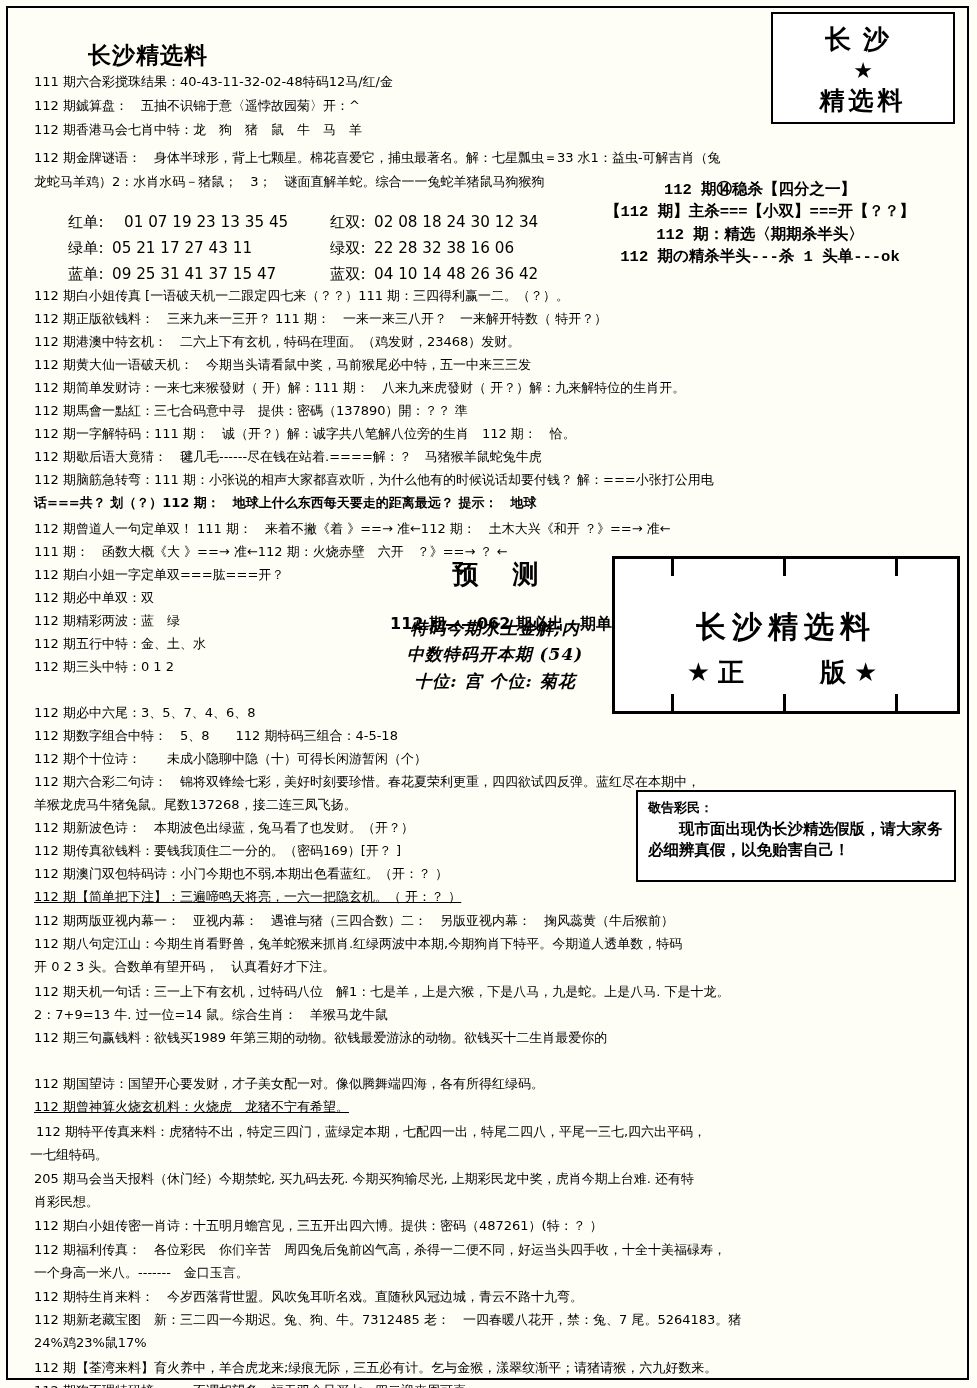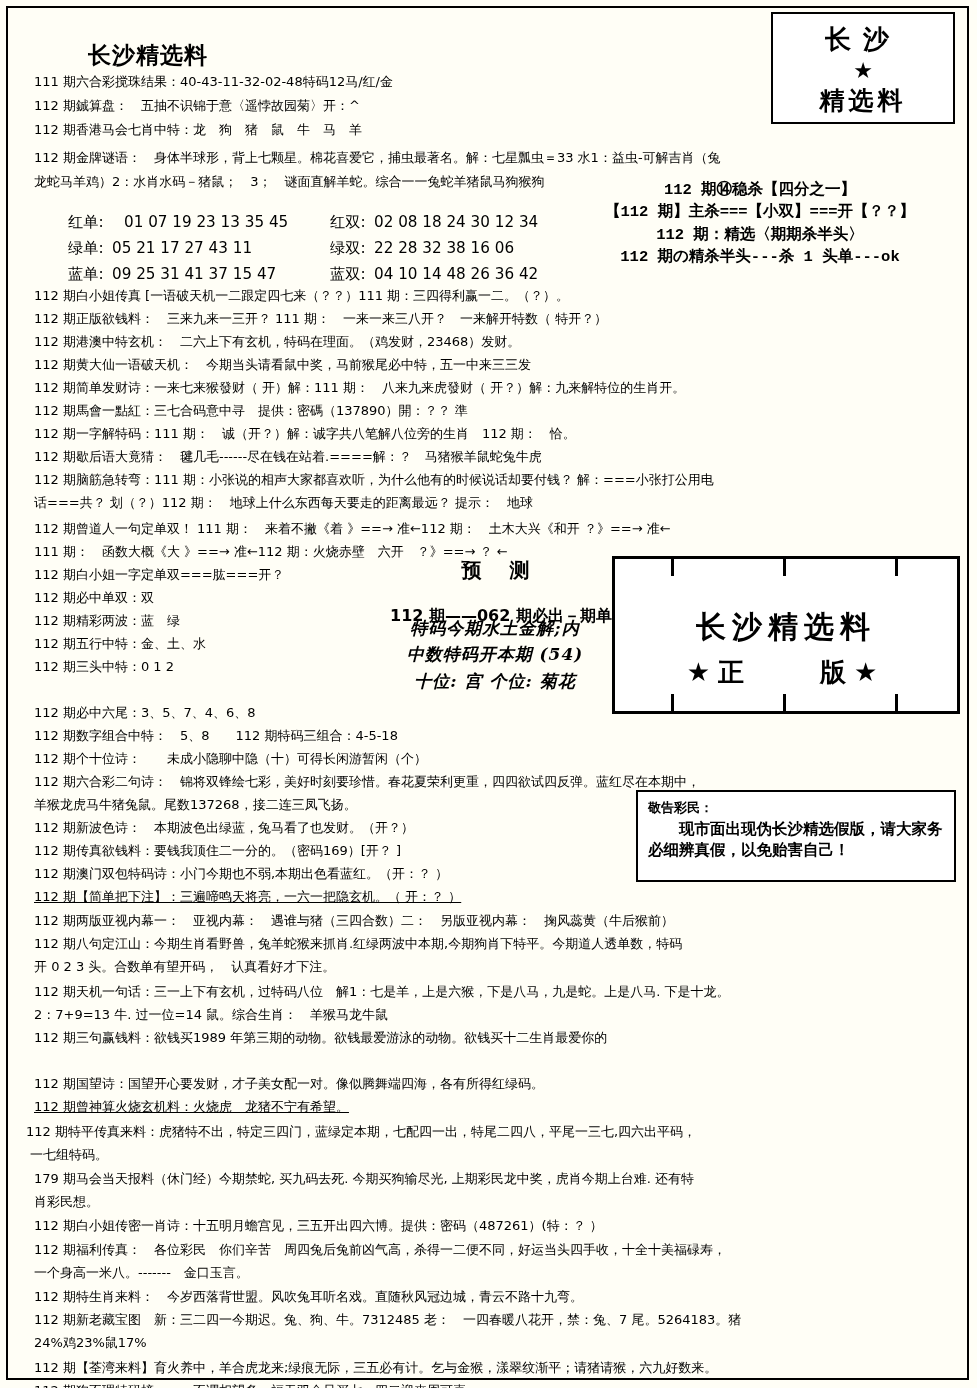--- a/index.html
+++ b/index.html
@@ -25,21 +25,21 @@
   .u{text-decoration:underline;}
 
   
   .numblk{position:absolute;font-size:15.2px;line-height:1.55;white-space:pre;}
 
   
   .promo1{position:absolute;left:565px;top:179px;width:390px;text-align:center;font-size:15.5px;font-weight:bold;line-height:1.45;font-family:Liberation Mono, monospace;}
 
   
   .pred{position:absolute;left:390px;top:557px;width:215px;text-align:center;}
-  .pred .t{font-size:20px;font-weight:bold;letter-spacing:4px;}
+  .pred .t{font-size:26px;font-weight:bold;letter-spacing:4px;}
   .pred .l2{font-size:16px;font-weight:bold;margin-top:22px;white-space:nowrap;}
   .hand{position:absolute;left:370px;top:615px;width:250px;font-family:"DejaVu Serif","Liberation Serif",serif;
         font-size:17px;font-weight:bold;font-style:italic;line-height:1.55;text-align:center;letter-spacing:1px;}
 
   
   .bigbox{position:absolute;left:612px;top:556px;width:342px;height:152px;border:3px solid #000;background:#fff;}
   .bigbox .tick{position:absolute;width:3px;height:18px;background:#000;top:-1px;}
   .bigbox .tickb{position:absolute;width:3px;height:18px;background:#000;bottom:-1px;}
   .bigbox .t1{position:absolute;top:48px;left:0;width:342px;text-align:center;font-size:30px;font-weight:bold;letter-spacing:6px;}
   .bigbox .t2{position:absolute;top:96px;left:0;width:342px;text-align:center;font-size:26px;font-weight:bold;letter-spacing:8px;}
@@ -91,21 +91,21 @@
 
   <div class="line" style="left:34px;top:288px;">112 期白小姐传真 [一语破天机一二跟定四七来（？？）111 期：三四得利赢一二。（？）。</div>
   <div class="line" style="left:34px;top:311px;">112 期正版欲钱料：　三来九来一三开？ 111 期：　一来一来三八开？　一来解开特数（ 特开？）</div>
   <div class="line" style="left:34px;top:334px;">112 期港澳中特玄机：　二六上下有玄机，特码在理面。（鸡发财，23468）发财。</div>
   <div class="line" style="left:34px;top:357px;">112 期黄大仙一语破天机：　今期当头请看鼠中奖，马前猴尾必中特，五一中来三三发</div>
   <div class="line" style="left:34px;top:380px;">112 期简单发财诗：一来七来猴發财（ 开）解：111 期：　八来九来虎發财（ 开？）解：九来解特位的生肖开。</div>
   <div class="line" style="left:34px;top:403px;">112 期馬會一點紅：三七合码意中寻　提供：密碼（137890）開：？？ 準</div>
   <div class="line" style="left:34px;top:426px;">112 期一字解特码：111 期：　诚（开？）解：诚字共八笔解八位旁的生肖　112 期：　恰。</div>
   <div class="line" style="left:34px;top:449px;">112 期歇后语大竟猜：　毽几毛------尽在钱在站着.====解：？　马猪猴羊鼠蛇兔牛虎</div>
   <div class="line" style="left:34px;top:472px;">112 期脑筋急转弯：111 期：小张说的相声大家都喜欢听，为什么他有的时候说话却要付钱？ 解：===小张打公用电</div>
-  <div class="line" style="left:34px;top:495px;">话===共？ 划（？）112 期：　地球上什么东西每天要走的距离最远？ 提示：　地球</div>
+  <div class="line" style="left:34px;top:495px;font-weight:bold;">话===共？ 划（？）112 期：　地球上什么东西每天要走的距离最远？ 提示：　地球</div>
   <div class="line" style="left:34px;top:521px;">112 期曾道人一句定单双！ 111 期：　来着不撇《着 》==→ 准←112 期：　土木大兴《和开 ？》==→ 准←</div>
   <div class="line" style="left:34px;top:544px;">111 期：　函数大概《大 》==→ 准←112 期：火烧赤壁　六开　？》==→ ？ ←</div>
   <div class="line" style="left:34px;top:567px;">112 期白小姐一字定单双===肱===开？</div>
   <div class="line" style="left:34px;top:590px;">112 期必中单双：双</div>
   <div class="line" style="left:34px;top:613px;">112 期精彩两波：蓝　绿</div>
   <div class="line" style="left:34px;top:636px;">112 期五行中特：金、土、水</div>
   <div class="line" style="left:34px;top:659px;">112 期三头中特：0 1 2</div>
   <div class="line" style="left:34px;top:705px;">112 期必中六尾：3、5、7、4、6、8</div>
   <div class="line" style="left:34px;top:728px;">112 期数字组合中特：　5、8　　112 期特码三组合：4-5-18</div>
   <div class="line" style="left:34px;top:751px;">112 期个十位诗：　　未成小隐聊中隐（十）可得长闲游暂闲（个）</div>
@@ -116,23 +116,23 @@
   <div class="line" style="left:34px;top:866px;">112 期澳门双包特码诗：小门今期也不弱,本期出色看蓝红。（开：？ ）</div>
   <div class="line u" style="left:34px;top:889px;">112 期【简单把下注】：三遍啼鸣天将亮，一六一把隐玄机。（ 开：？ ）</div>
   <div class="line" style="left:34px;top:913px;">112 期两版亚视内幕一：　亚视内幕：　遇谁与猪（三四合数）二：　另版亚视内幕：　掬风蕊黄（牛后猴前）</div>
   <div class="line" style="left:34px;top:936px;">112 期八句定江山：今期生肖看野兽，兔羊蛇猴来抓肖.红绿两波中本期,今期狗肖下特平。今期道人透单数，特码</div>
   <div class="line" style="left:34px;top:959px;">开 0 2 3 头。合数单有望开码，　认真看好才下注。</div>
   <div class="line" style="left:34px;top:984px;">112 期天机一句话：三一上下有玄机，过特码八位　解1：七是羊，上是六猴，下是八马，九是蛇。上是八马. 下是十龙。</div>
   <div class="line" style="left:34px;top:1007px;">2：7+9=13 牛. 过一位=14 鼠。综合生肖：　羊猴马龙牛鼠</div>
   <div class="line" style="left:34px;top:1030px;">112 期三句赢钱料：欲钱买1989 年第三期的动物。欲钱最爱游泳的动物。欲钱买十二生肖最爱你的</div>
   <div class="line" style="left:34px;top:1076px;">112 期国望诗：国望开心要发财，才子美女配一对。像似腾舞端四海，各有所得红绿码。</div>
   <div class="line u" style="left:34px;top:1099px;">112 期曾神算火烧玄机料：火烧虎　龙猪不宁有希望。</div>
-  <div class="line" style="left:26px;top:1124px;">112 期特平传真来料：虎猪特不出，特定三四门，蓝绿定本期，七配四一出，特尾二四八，平尾一三七,四六出平码，</div>
+  <div class="line" style="left:36px;top:1124px;">112 期特平传真来料：虎猪特不出，特定三四门，蓝绿定本期，七配四一出，特尾二四八，平尾一三七,四六出平码，</div>
   <div class="line" style="left:30px;top:1147px;">一七组特码。</div>
-  <div class="line" style="left:34px;top:1171px;">179 期马会当天报料（休门经）今期禁蛇, 买九码去死. 今期买狗输尽光, 上期彩民龙中奖，虎肖今期上台难. 还有特</div>
+  <div class="line" style="left:34px;top:1171px;">205 期马会当天报料（休门经）今期禁蛇, 买九码去死. 今期买狗输尽光, 上期彩民龙中奖，虎肖今期上台难. 还有特</div>
   <div class="line" style="left:34px;top:1194px;">肖彩民想。</div>
   <div class="line" style="left:34px;top:1218px;">112 期白小姐传密一肖诗：十五明月蟾宫见，三五开出四六博。提供：密码（487261）(特：？ ）</div>
   <div class="line" style="left:34px;top:1242px;">112 期福利传真：　各位彩民　你们辛苦　周四兔后兔前凶气高，杀得一二便不同，好运当头四手收，十全十美福碌寿，</div>
   <div class="line" style="left:34px;top:1265px;">一个身高一米八。-------　金口玉言。</div>
   <div class="line" style="left:34px;top:1289px;">112 期特生肖来料：　今岁西落背世盟。风吹兔耳听名戏。直随秋风冠边城，青云不路十九弯。</div>
   <div class="line" style="left:34px;top:1312px;">112 期新老藏宝图　新：三二四一今期迟。兔、狗、牛。7312485 老：　一四春暖八花开，禁：兔、7 尾。5264183。猪</div>
   <div class="line" style="left:34px;top:1335px;">24%鸡23%鼠17%</div>
   <div class="line" style="left:34px;top:1360px;">112 期【荃湾来料】育火养中，羊合虎龙来;绿痕无际，三五必有计。乞与金猴，漾翠纹渐平；请猪请猴，六九好数来。</div>
   <div class="line" style="left:34px;top:1383px;">112 期狗不理特码榜：一一不谓相望多，福无双全只买七。四二迎来周可喜,</div>
 

